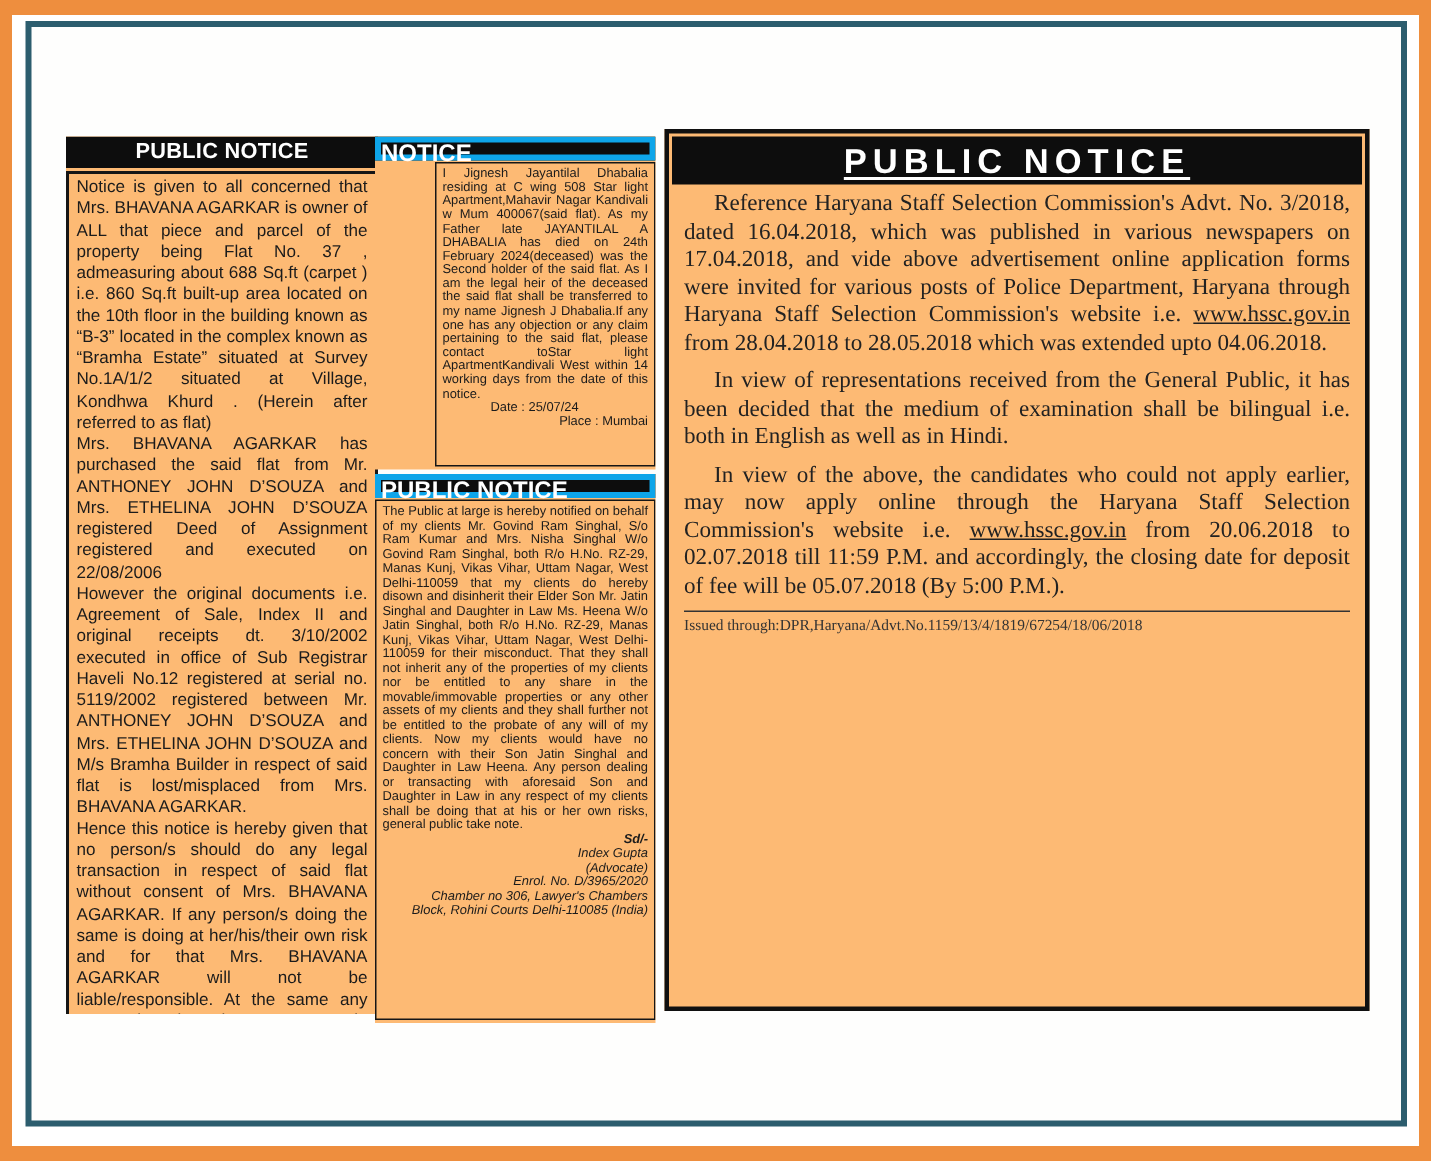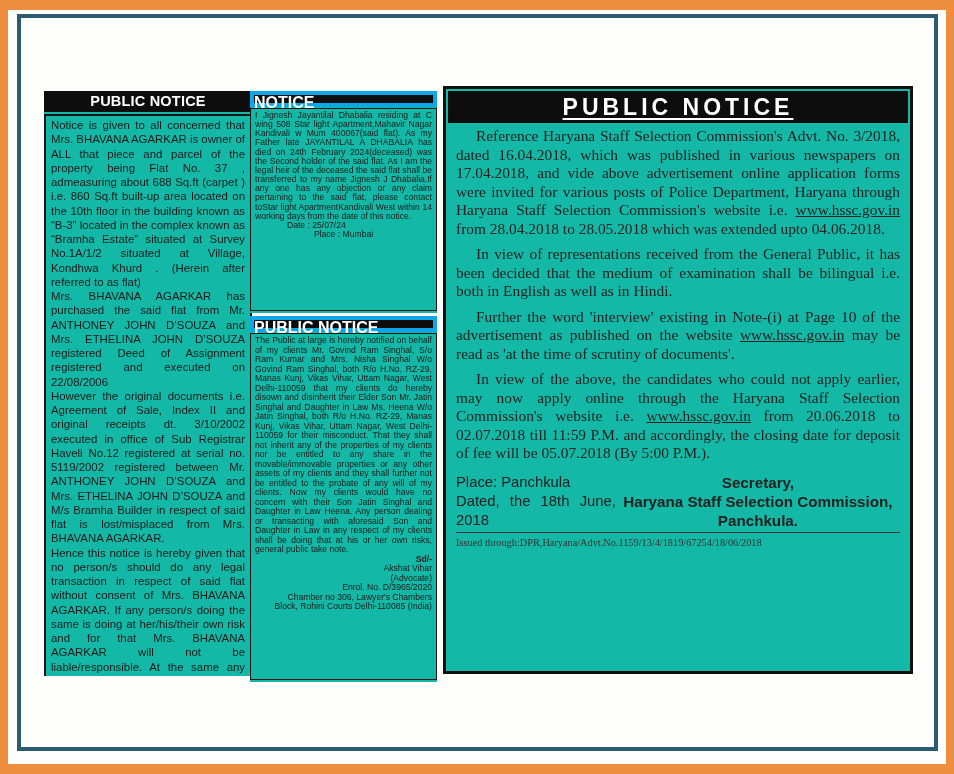--- a/index.html
+++ b/index.html
@@ -18,21 +18,21 @@
     border-left:8px solid #ee8e3e;
     border-right:8px solid #ee8e3e;
     pointer-events:none;
   }
   .frame-teal {
     position:absolute;
     left:17px; top:14px; right:16px; bottom:23px;
     border:4px solid #2c5d6e;
     background:#fefefd;
   }
-  .notice { position:absolute; background:#14b8a6; overflow:hidden; }
+  .notice { position:absolute; background:#fdba74; overflow:hidden; }
 
   
   .n-left { left:44px; top:91px; width:208px; height:585px; }
   .n-left .hdr {
     background:#0d0d0d; color:#fff; text-align:center;
     font-weight:bold; font-size:14.5px; height:21px; line-height:21px;
     letter-spacing:.2px;
   }
   .n-left .bd {
     margin-top:2px; border:2px solid #161616;
@@ -47,23 +47,23 @@
   .n-mid-top .hdr, .n-mid-bot .hdr {
     background:#0d0d0d; color:#fff; text-align:left;
     font-weight:bold; font-size:16px; height:16px; line-height:16px;
     border:4px solid #0ea5e9;
   }
   .n-mid-top .bd, .n-mid-bot .bd {
     margin-top:1px; border:1px solid #161616;
     padding:2px 4px; text-align:justify;
     font-size:8.6px; line-height:9.15px; overflow:hidden;
   }
-  .n-mid-top .bd { height:203px; }
+  .n-mid-top .bd { height:203px;margin-left:40px; }
   .n-mid-bot .bd { height:347px; line-height:9.5px; }
-  .sig-right { text-align:right; }
+  .sig-right { text-align:right;font-style:italic; }
   .sig-right .sd { font-weight:bold; }
 
   
   .n-right { left:443px; top:86px; width:470px; height:588px; border:3px solid #101010; padding:2px; }
   .n-right .hdr {
     background:#0d0d0d; color:#fff; text-align:center;
     font-weight:bold; font-size:23px; height:32px; line-height:32px;
     letter-spacing:4px;
   }
   .n-right .hdr span { text-decoration:underline; text-underline-offset:3px; }
@@ -95,52 +95,40 @@
     <p>Hence this notice is hereby given that no person/s should do any legal transaction in respect of said flat without consent of Mrs. BHAVANA AGARKAR. If any person/s doing the same is doing at her/his/their own risk and for that Mrs. BHAVANA AGARKAR will not be liable/responsible. At the same any transaction done by any person in respect of said flat the said transaction will not be binding on Mrs. BHAVANA AGARKAR.</p>
 
   </div>
 </div>
 
 <div class="notice n-mid-top">
   <div class="hdr">NOTICE</div>
   <div class="bd">
     <p>I Jignesh Jayantilal Dhabalia residing at C wing 508 Star light Apartment,Mahavir Nagar Kandivali w Mum 400067(said flat). As my Father late JAYANTILAL A DHABALIA has died on 24th February 2024(deceased) was the Second holder of the said flat. As I am the legal heir of the deceased the said flat shall be transferred to my name Jignesh J Dhabalia.If any one has any objection or any claim pertaining to the said flat, please contact toStar light ApartmentKandivali West  within 14 working days from the date of this notice.</p>
     <p style="text-align:left;padding-left:32px;">Date : 25/07/24</p>
-    <p style="text-align:center;">Place : Mumbai</p>
+    <p style="text-align:right;">Place : Mumbai</p>
   </div>
 </div>
 
 <div class="notice n-mid-bot">
   <div class="hdr">PUBLIC NOTICE</div>
   <div class="bd">
     <p>The Public at large is hereby notified on behalf of my clients Mr. Govind Ram Singhal, S/o Ram Kumar and Mrs. Nisha Singhal W/o Govind Ram Singhal, both R/o H.No. RZ-29, Manas Kunj, Vikas Vihar, Uttam Nagar, West Delhi-110059 that my clients do hereby disown and disinherit their Elder Son Mr. Jatin Singhal and Daughter in Law Ms. Heena W/o Jatin Singhal, both R/o H.No. RZ-29, Manas Kunj, Vikas Vihar, Uttam Nagar, West Delhi-110059 for their misconduct. That they shall not inherit any of the properties of my clients nor be entitled to any share in the movable/immovable properties or any other assets of my clients and they shall further not be entitled to the probate of any will of my clients. Now my clients would have no concern with their Son Jatin Singhal and Daughter in Law Heena. Any person dealing or transacting with aforesaid Son and Daughter in Law in any respect of my clients shall be doing that at his or her own risks, general public take note.</p>
     <div class="sig-right">
       <div class="sd">Sd/-</div>
-      <div>Akshat Vihar</div>
+      <div>Index Gupta</div>
       <div>(Advocate)</div>
       <div>Enrol. No. D/3965/2020</div>
       <div>Chamber no 306, Lawyer's Chambers</div>
       <div>Block, Rohini Courts Delhi-110085 (India)</div>
     </div>
   </div>
 </div>
 
 <div class="notice n-right">
   <div class="hdr"><span>PUBLIC NOTICE</span></div>
   <div class="bd">
     <p><span>Reference Haryana Staff Selection Commission's Advt. No. 3/2018, dated 16.04.2018, which was published in various newspapers on 17.04.2018, and vide above advertisement online application forms were invited for various posts of Police Department, Haryana through Haryana Staff Selection Commission's website i.e. </span><span class="u">www.hssc.gov.in</span><span> from 28.04.2018 to 28.05.2018 which was extended upto 04.06.2018.</span></p>
     <p><span>In view of representations received from the General Public, it has been decided that the medium of examination shall be bilingual i.e. both in English as well as in Hindi.</span></p>
-    <p><span>Further the word 'interview' existing in Note-(i) at Page 10 of the advertisement as published on the website </span><span class="u">www.hssc.gov.in</span><span> may be read as 'at the time of scrutiny of documents'.</span></p>
     <p><span>In view of the above, the candidates who could not apply earlier, may now apply online through the Haryana Staff Selection Commission's website i.e. </span><span class="u">www.hssc.gov.in</span><span> from 20.06.2018 to 02.07.2018 till 11:59 P.M. and accordingly, the closing date for deposit of fee will be 05.07.2018 (By 5:00 P.M.).</span></p>
-    <div class="sig-row">
-      <div class="pl-col">
-        <div>Place: Panchkula</div>
-        <div>Dated, the 18th June, 2018</div>
-      </div>
-      <div class="sg-col">
-        <div>Secretary,</div>
-        <div>Haryana Staff Selection Commission,</div>
-        <div>Panchkula.</div>
-      </div>
-    </div>
     <p class="issued">Issued through:DPR,Haryana/Advt.No.1159/13/4/1819/67254/18/06/2018</p>
   </div>
 </div>
 
 </body></html>

